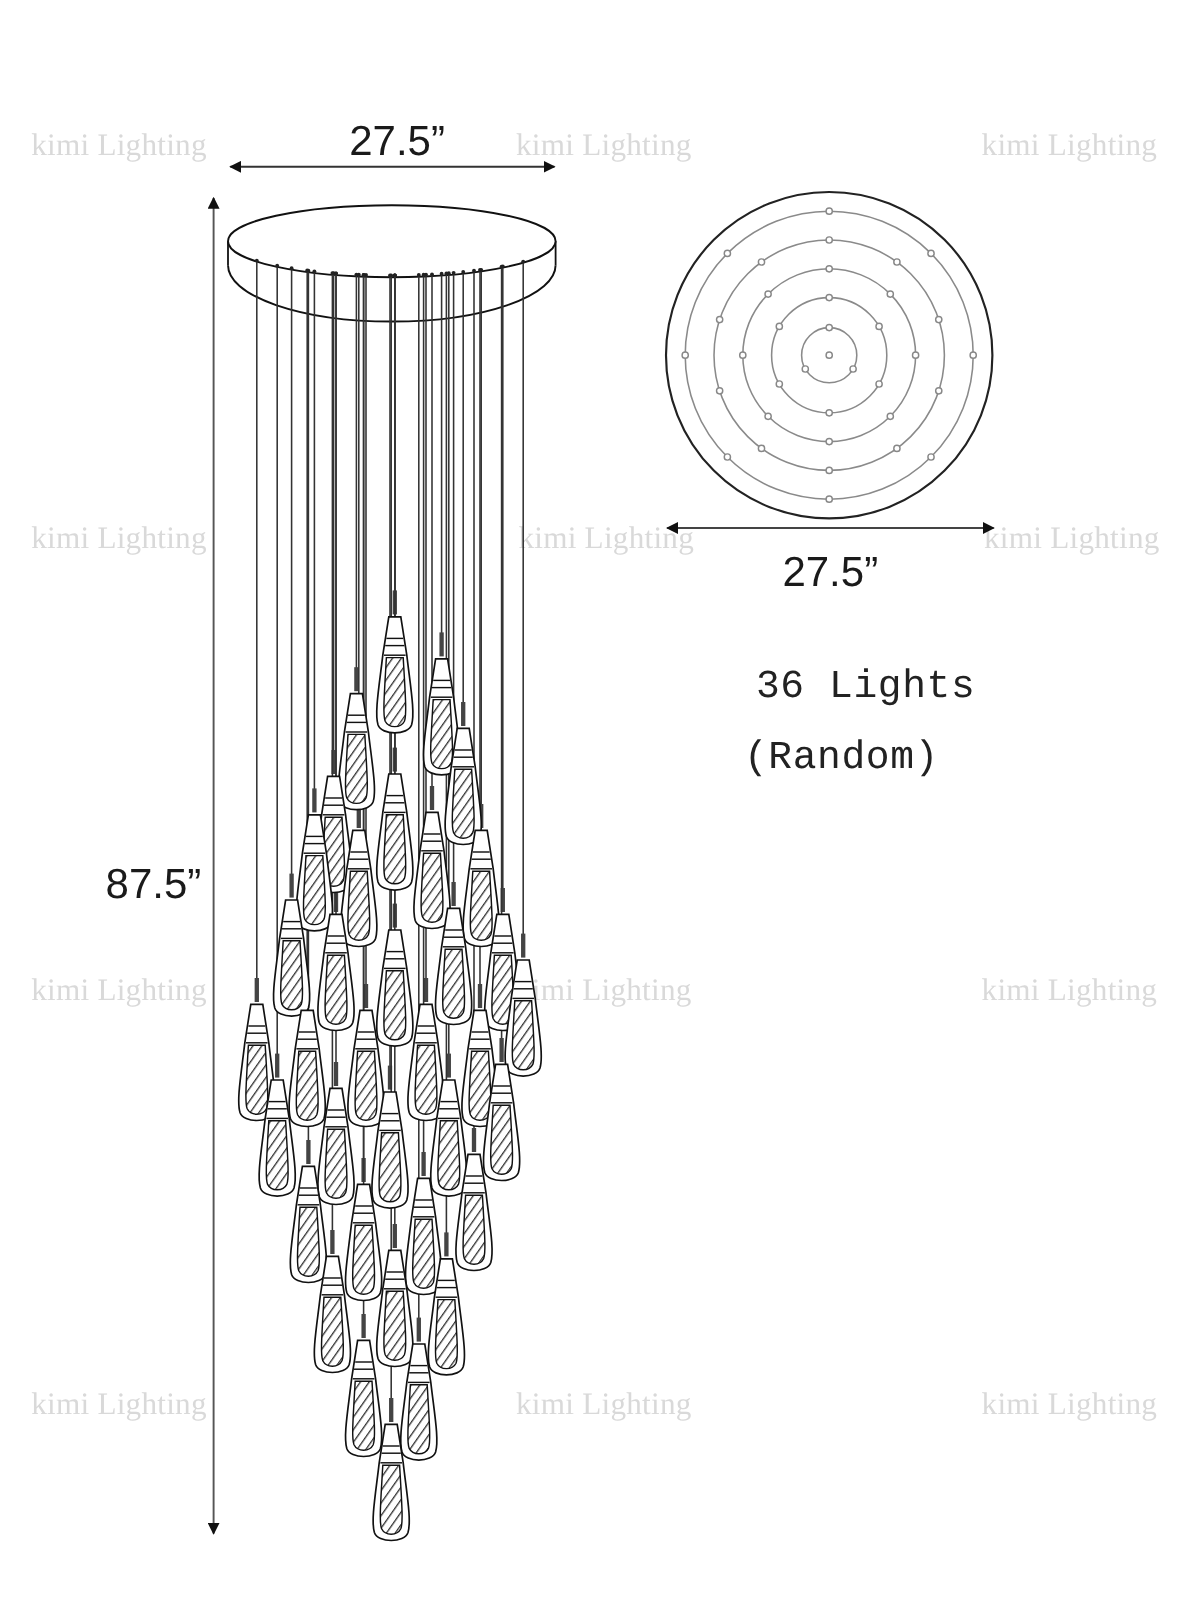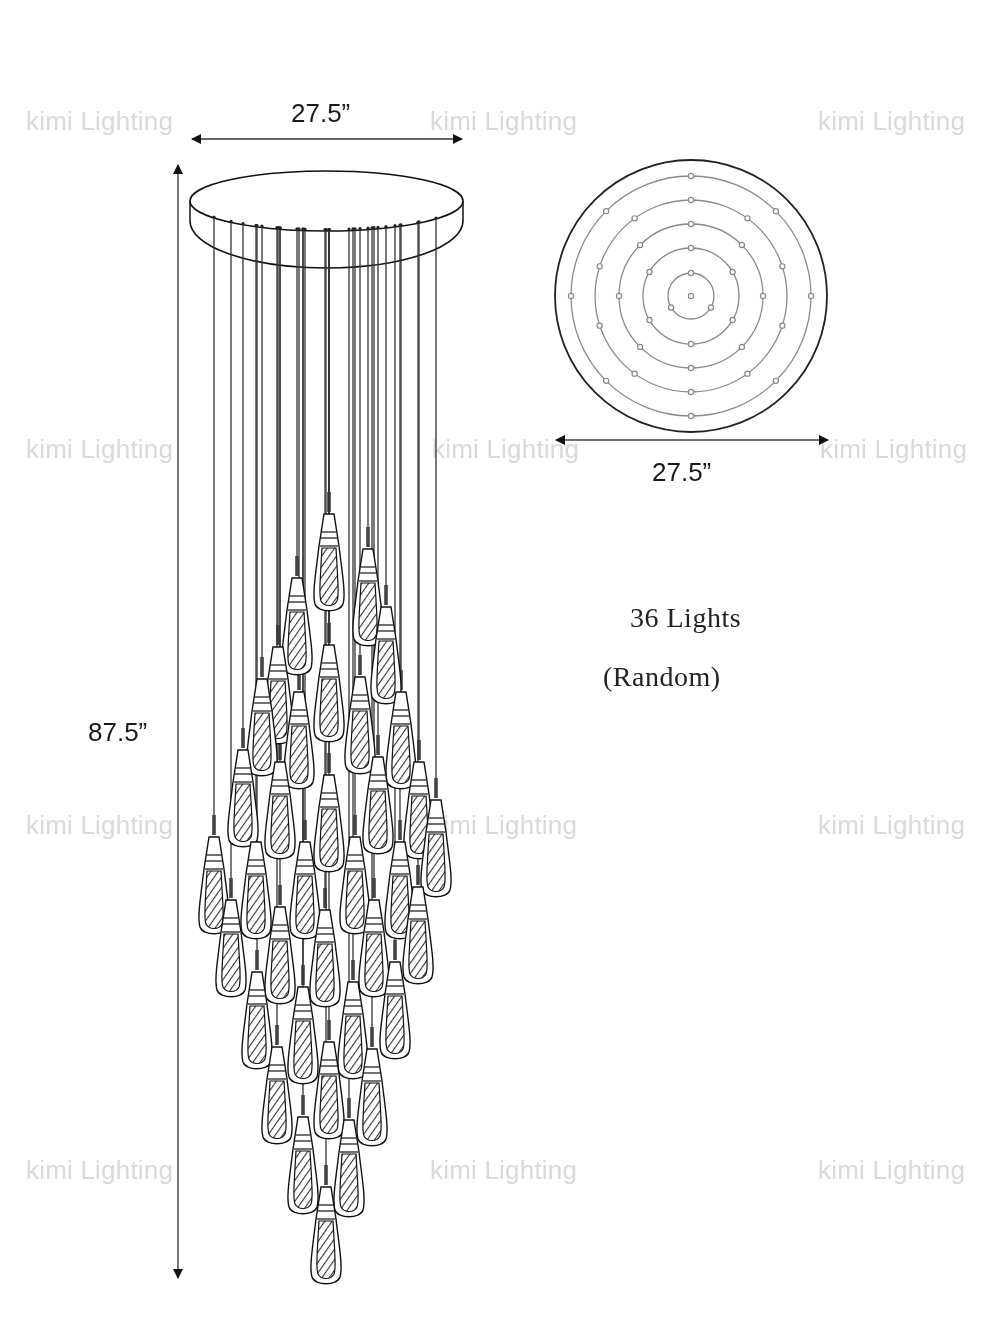--- a/index.html
+++ b/index.html
@@ -1,20 +1,20 @@
 <!DOCTYPE html>
 <html><head>
   <meta charset="utf-8">
   <style>
     html, body { margin: 0; padding: 0; background: #ffffff; }
     body { width: 1000px; height: 1333px; position: relative; overflow: hidden; font-family: "Liberation Sans", sans-serif; }
     #diagram { position: absolute; left: 0; top: 0; width: 1000px; height: 1333px; }
-    .wm { position: absolute; font-family: Liberation Sans, sans-serif; font-size: 26px; color: #d9d9d9; letter-spacing: 0.2px; white-space: nowrap; }
-    .dim { position: absolute; font-family: "Liberation Sans", sans-serif; font-size: 26px; color: #1a1a1a; white-space: nowrap; }
-    .note { position: absolute; font-family: Liberation Serif, serif; font-size: 28px; color: #222; white-space: nowrap; letter-spacing: 0.5px; margin-top: 48px; }
+    .wm { position: absolute; font-family: Liberation Serif, serif; font-size: 26px; color: #d9d9d9; letter-spacing: 0.2px; white-space: nowrap; }
+    .dim { position: absolute; font-family: "Liberation Sans", sans-serif; font-size: 35px; color: #1a1a1a; white-space: nowrap; }
+    .note { position: absolute; font-family: Liberation Mono, monospace; font-size: 33px; color: #222; white-space: nowrap; letter-spacing: 0.5px; }
   </style>
 </head>
 <body>
 
 <div id="watermark-layer">
     <div class="wm" style="left: 26px; top: 106px;">kimi Lighting</div>
     <div class="wm" style="left: 430px; top: 106px;">kimi Lighting</div>
     <div class="wm" style="left: 818px; top: 106px;">kimi Lighting</div>
     <div class="wm" style="left: 26px; top: 434px;">kimi Lighting</div>
     <div class="wm" style="left: 432px; top: 434px;">kimi Lighting</div>
@@ -465,13 +465,13 @@
 
   <g>
     <line x1="556" y1="440" x2="828" y2="440" stroke="#444" stroke-width="1.6" marker-start="url(#arrow)" marker-end="url(#arrow)"></line>
   </g>
 </svg>
 
 <div class="dim" style="left:291px; top:98px;">27.5”</div>
 <div class="dim" style="left:652px; top:457px;">27.5”</div>
 <div class="dim" style="left:88px; top:717px;">87.5”</div>
 <div class="note" style="left:630px; top:554px;">36 Lights</div>
-<div class="note" style="left:603px; top:613px;">(Random)</div>
+<div class="note" style="left:620px; top:613px;">(Random)</div>
 
 </body></html>

